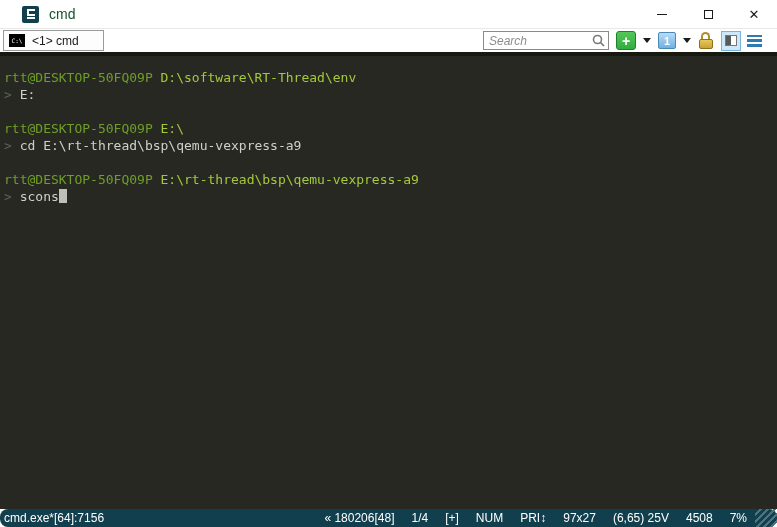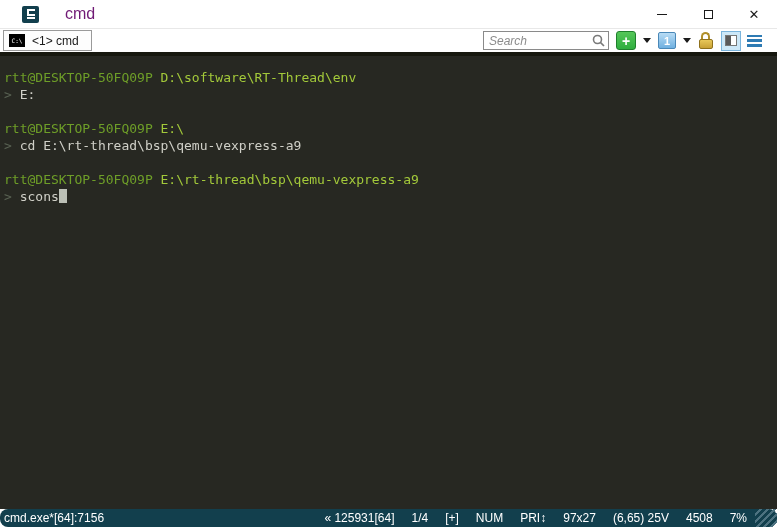--- a/index.html
+++ b/index.html
@@ -6,30 +6,30 @@
   html,body { width:777px; height:527px; overflow:hidden; }
   body { font-family:"Liberation Sans", sans-serif; background:#ffffff; }
   .window { width:777px; height:527px; display:flex; flex-direction:column; }
 
   
   .titlebar { height:28px; background:#ffffff; display:flex; align-items:center; flex:0 0 auto; }
   .app-icon { width:17px; height:17px; margin-left:22px; background:var(--statusbar-bg); border-radius:2px;
               display:flex; flex-direction:column; align-items:center; justify-content:center; }
   .app-icon .g1 { width:8px; height:7px; border:2px solid #fff; border-right:none; }
   .app-icon .g2 { width:8px; height:2px; background:#fff; margin-top:1px; }
-  .win-title { font-size:16px; color:#701a75; margin-left:26px; }
+  .win-title { font-size:14px; color:#14532d; margin-left:10px; }
   .caption-buttons { margin-left:auto; display:flex; height:28px; }
   .cap-btn { width:46px; height:28px; display:flex; align-items:center; justify-content:center; cursor:default; }
   .glyph-min { width:10px; height:1px; background:#1a1a1a; display:block; }
   .glyph-max { width:9px; height:9px; border:1px solid #1a1a1a; display:block; }
   .glyph-close { font-size:13px; color:#1a1a1a; line-height:1; }
 
   
   .tabbar { height:24px; background:#ffffff; border-top:1px solid #e8e8e8; display:flex; align-items:center; flex:0 0 auto; }
-  .tab { height:21px; margin-left:3px; padding:0 12px 0 5px; border:1px solid #9a9a9a; background:#fdfdfd;
+  .tab { height:21px; margin-left:3px; padding:0 24px 0 5px; border:1px solid #9a9a9a; background:#fdfdfd;
          display:flex; align-items:center; gap:7px; font-size:12px; color:#1a1a1a; }
   .cmd-icon { width:16px; height:13px; background:#000; color:#fff; font-family:"DejaVu Sans Mono", monospace;
               font-size:6px; line-height:13px; text-align:center; letter-spacing:0; }
   .toolbar { margin-left:auto; display:flex; align-items:center; height:24px; padding-right:10px; }
   .searchbox { width:126px; height:19px; border:1px solid #8a8a8a; background:#fff; display:flex; align-items:center; }
   .searchbox input { flex:1; border:none; outline:none; height:15px; width:90px; font-size:12px;
                      font-family:"Liberation Sans", sans-serif; color:#333; padding-left:5px; background:transparent; }
   .searchbox input::placeholder { font-style:italic; color:#8c8c8c; }
   .mag { margin-right:3px; display:block; }
   .tb-gap { width:7px; }
@@ -135,21 +135,21 @@
           <i></i>
         </div>
     </div>
   </div>
 
   <div class="terminal"><div class="term-line"><span class="seg-host">rtt@DESKTOP-50FQ09P </span><span class="seg-path">D:\software\RT-Thread\env</span></div><div class="term-line"><span class="seg-prompt">&gt; </span><span class="seg-cmd">E:</span></div><div class="term-line"></div><div class="term-line"><span class="seg-host">rtt@DESKTOP-50FQ09P </span><span class="seg-path">E:\</span></div><div class="term-line"><span class="seg-prompt">&gt; </span><span class="seg-cmd">cd E:\rt-thread\bsp\qemu-vexpress-a9</span></div><div class="term-line"></div><div class="term-line"><span class="seg-host">rtt@DESKTOP-50FQ09P </span><span class="seg-path">E:\rt-thread\bsp\qemu-vexpress-a9</span></div><div class="term-line"><span class="seg-prompt">&gt; </span><span class="seg-cmd">scons</span><span class="cursor"></span></div></div>
 
   <div class="statusbar">
     <span class="status-left">cmd.exe*[64]:7156</span>
     <div class="status-right">
-        <span>« 125931[64]</span>
+        <span>« 180206[48]</span>
         <span>1/4</span>
         <span>[+]</span>
         <span>NUM</span>
         <span>PRI↕</span>
         <span>97x27</span>
         <span>(6,65) 25V</span>
         <span>4508</span>
         <span>7%</span>
       </div>
     <div class="grip"></div>

